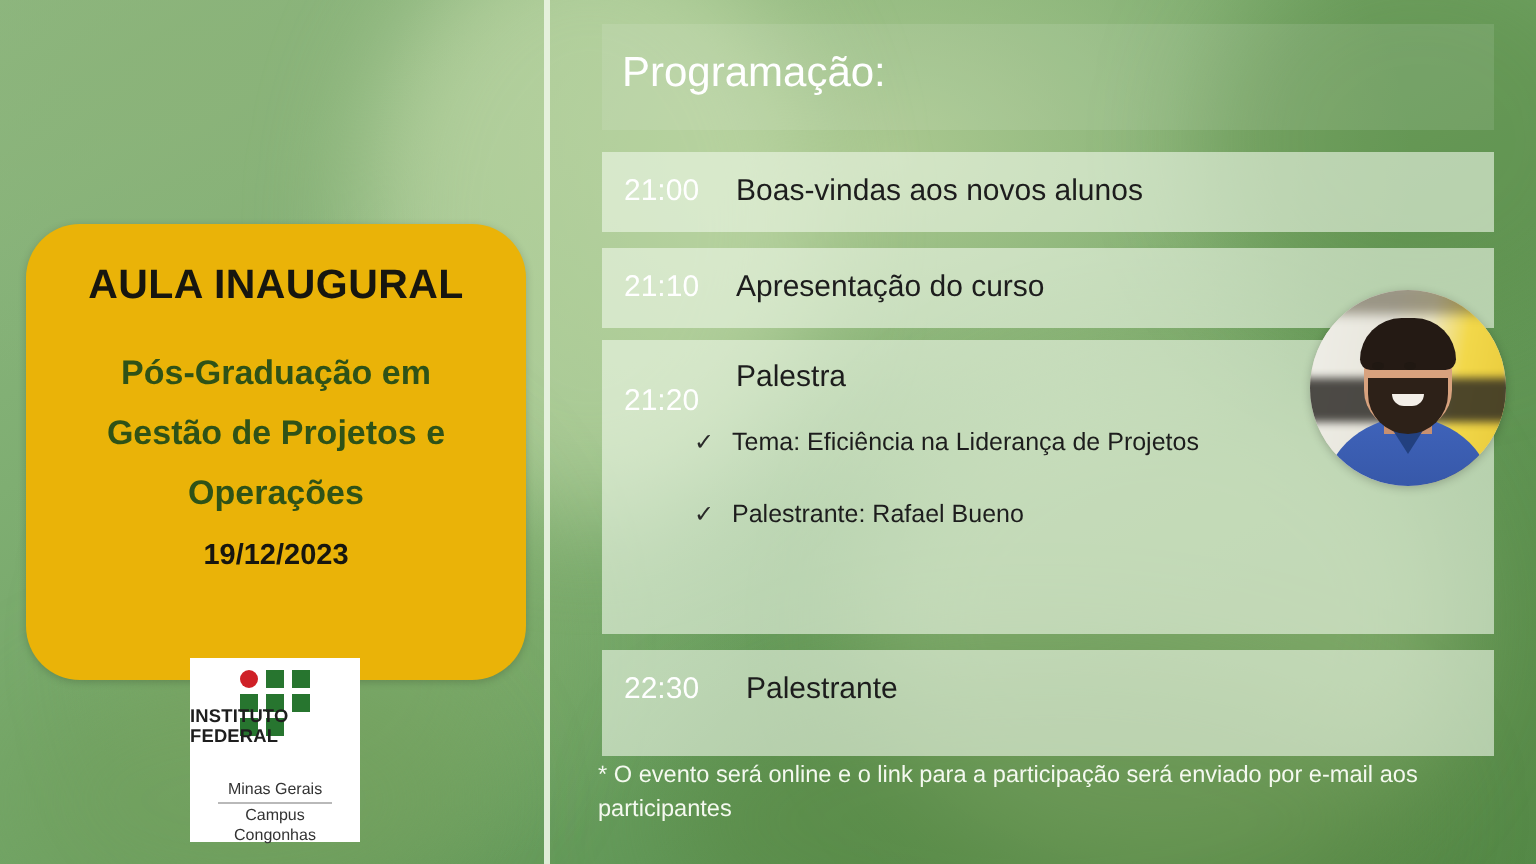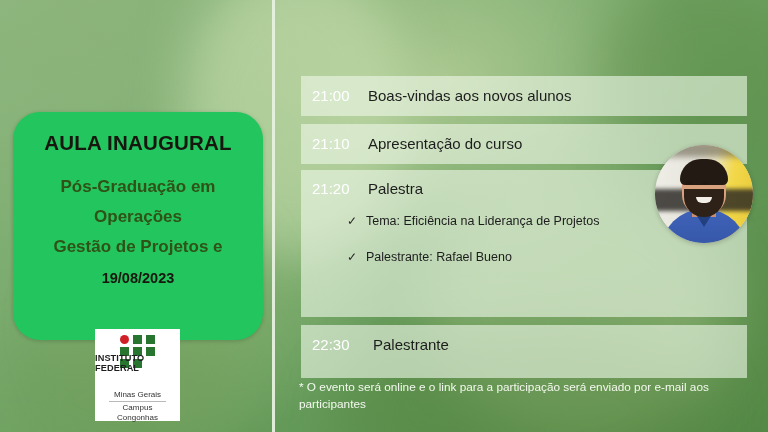--- a/index.html
+++ b/index.html
@@ -49,21 +49,21 @@
     background: rgba(233,243,226,0.92);
   }
 
   
   .title-card {
     position: absolute;
     left: 13px;
     top: 112px;
     width: 250px;
     height: 228px;
-    background: #22c55e;
+    background: #eab308;
     box-shadow: 0 1px 4px rgba(0,0,0,0.18);
     border-radius: 27px;
   }
   .title-main {
     position: absolute;
     left: 0; right: 0; top: 19px;
     text-align: center;
     font-size: 20.5px;
     font-weight: bold;
     color: #17160f;
@@ -181,21 +181,21 @@
 
   .row-welcome { top: 76px; height: 40px; text-align: center; }
   .row-welcome .time { top: 11px; }
   .row-welcome .desc { left: 67px; top: 11px; }
 
   .row-present { top: 124px; height: 40px; }
   .row-present .time { top: 11px; }
   .row-present .desc { left: 67px; top: 11px; }
 
   .row-talk { top: 170px; height: 147px; }
-  .row-talk .time { top: 10px; }
+  .row-talk .time { top: 22px; }
   .row-talk .desc { left: 67px; top: 10px; }
 
   .bullets {
     position: absolute;
     left: 46px;
     top: 42px;
     right: 90px;
   }
   .bullet {
     position: relative;
@@ -352,24 +352,24 @@
   <div class="bg-blob blob-d"></div>
   <div class="bg-blob blob-e"></div>
   <div class="bg-blob blob-f"></div>
 
   <div class="divider"></div>
 
   <div class="title-card">
     <div class="title-main">AULA INAUGURAL</div>
     <div class="title-sub">
       <div>Pós-Graduação em</div>
+      <div>Gestão de Projetos e</div>
       <div>Operações</div>
-      <div>Gestão de Projetos e</div>
     </div>
-    <div class="title-date">19/08/2023</div>
+    <div class="title-date">19/12/2023</div>
   </div>
 
   <div class="logo-card">
     <div class="logo-grid">
       <i class="dot" style="left:0px;  top:0px;"></i>
       <i style="left:13px; top:0px;"></i>
       <i style="left:26px; top:0px;"></i>
       <i style="left:0px;  top:12px;"></i>
       <i style="left:13px; top:12px;"></i>
       <i style="left:26px; top:12px;"></i>
@@ -381,20 +381,23 @@
       <div>FEDERAL</div>
     </div>
     <div class="logo-state">Minas Gerais</div>
     <div class="logo-rule"></div>
     <div class="logo-campus">
       <div>Campus</div>
       <div>Congonhas</div>
     </div>
   </div>
 
+  <div class="prog-header">
+    <span>Programação:</span>
+  </div>
 
   <div class="row row-welcome">
     <span class="time">21:00</span>
     <span class="desc">Boas-vindas aos novos alunos</span>
   </div>
 
   <div class="row row-present">
     <span class="time">21:10</span>
     <span class="desc">Apresentação do curso</span>
   </div>

